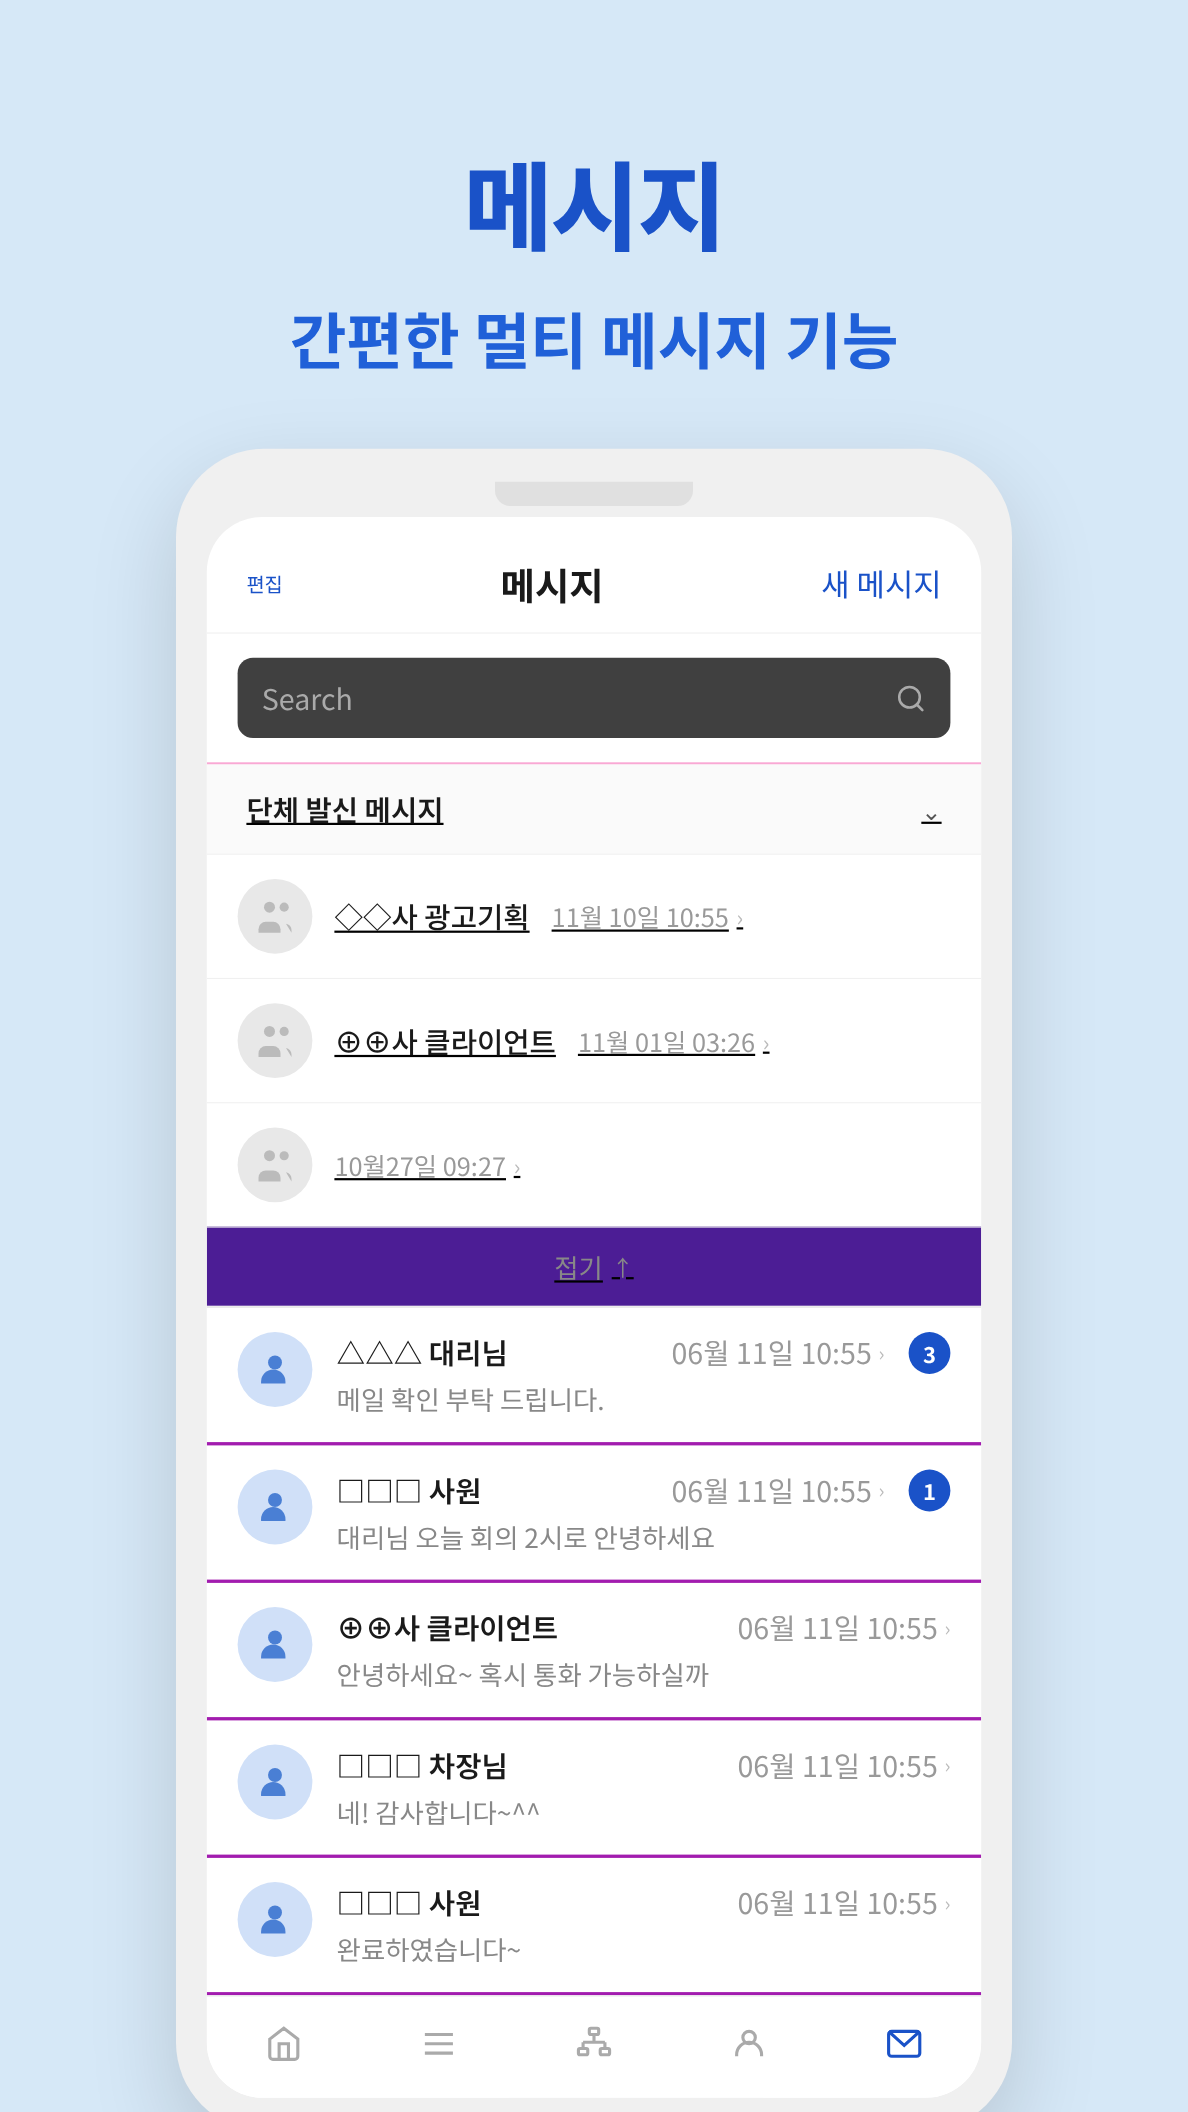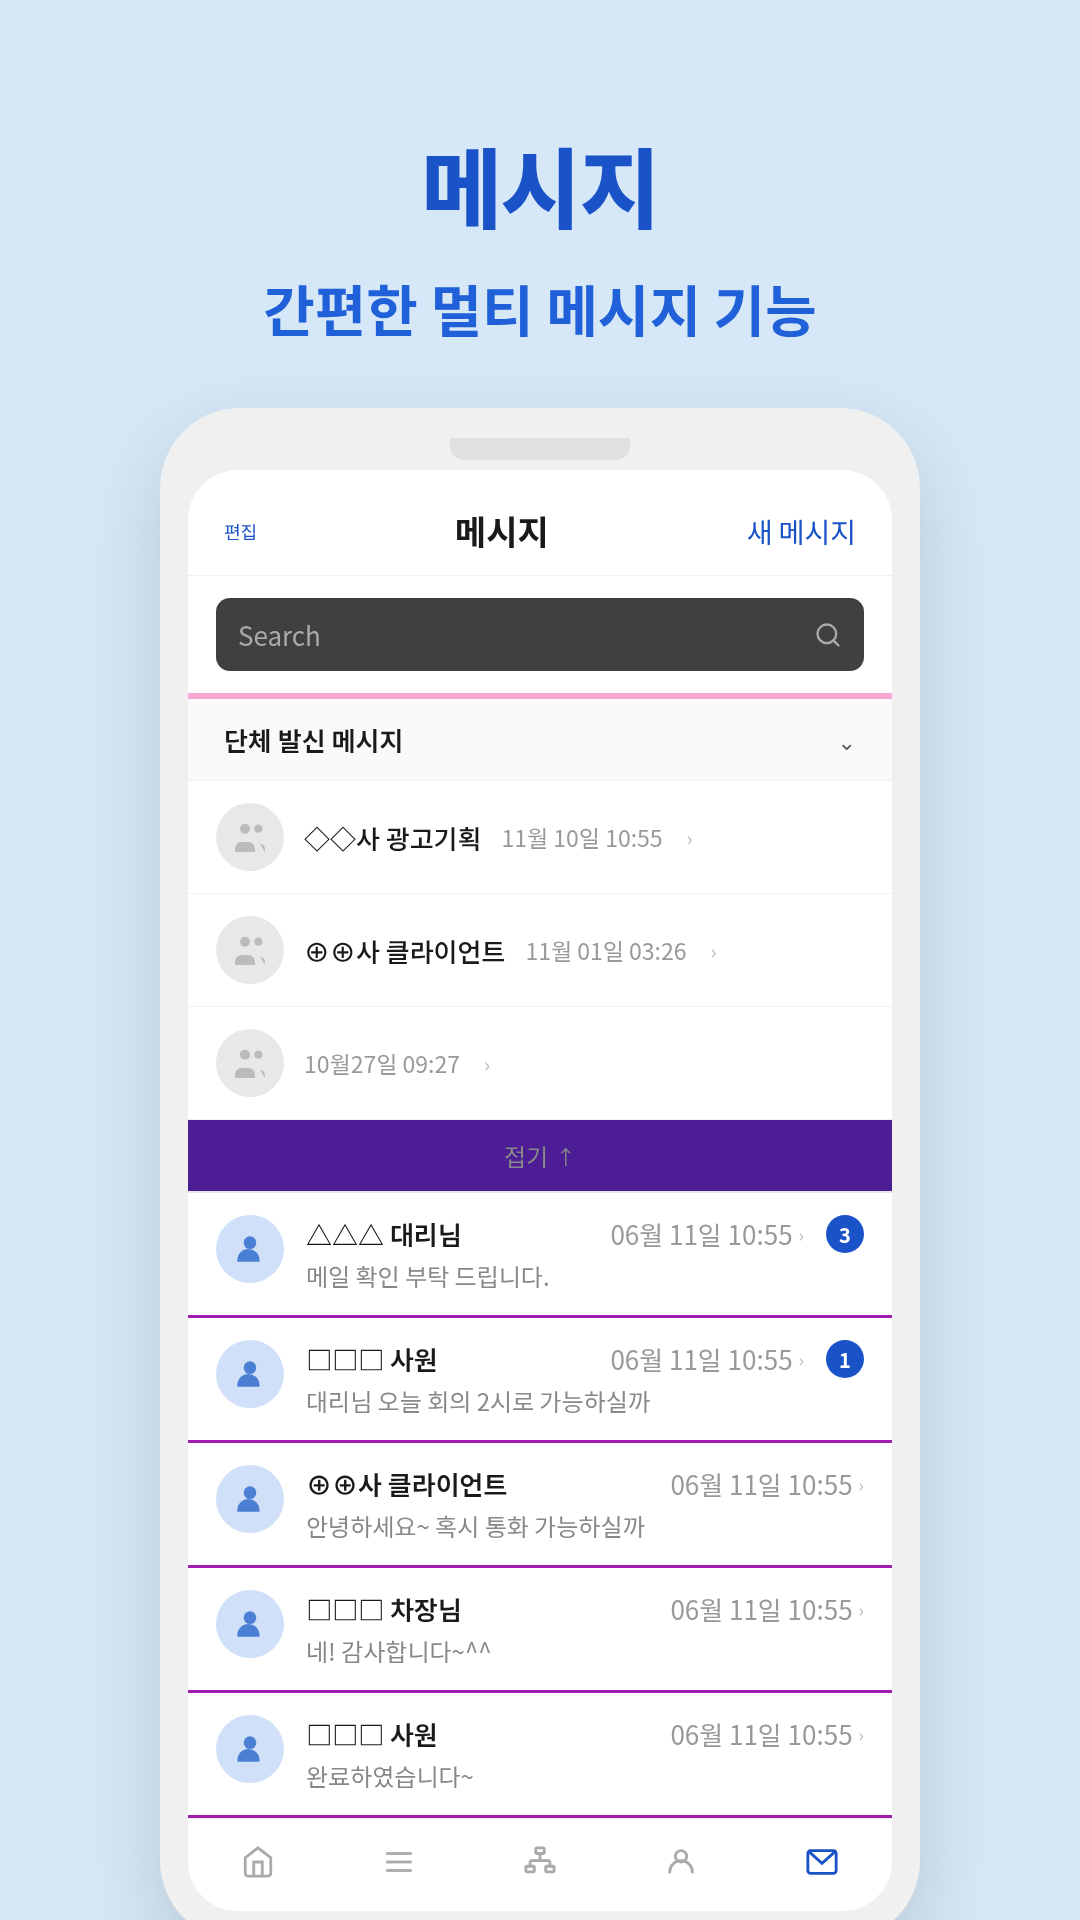--- a/index.html
+++ b/index.html
@@ -110,22 +110,23 @@
 
     .search-icon-svg {
       width: 28px;
       height: 28px;
       color: #aaaaaa;
     }
 
     
     .group-section {
       margin: 0 0 0 0;
-      border-top: 6px solid #f9a8d4;
+      border-top: 2px solid #f9a8d4;
       border-bottom: 1px solid #e8e8e8;
+      text-decoration: underline;
     }
 
     .group-header {
       display: flex;
       align-items: center;
       justify-content: space-between;
       padding: 22px 36px;
       background: #fafafa;
     }
 
@@ -169,21 +170,21 @@
       font-size: 26px;
       font-weight: 500;
       color: #1a1a1a;
     }
 
     .group-item-time {
       font-size: 23px;
       color: #999;
       display: flex;
       align-items: center;
-      gap: 24px;
+      gap: 7px;
     }
 
     .chevron-right {
       font-size: 20px;
       color: #bbb;
     }
 
     
     .collapse-row {
       display: flex;
@@ -422,21 +423,21 @@
               </svg>
           </div>
           <div class="msg-content">
             <div class="msg-top-row">
               <span class="msg-name">□□□ 사원</span>
               <div class="msg-time-row">
                 <span class="msg-time">06월 11일 10:55</span>
                 <span class="msg-chevron">›</span>
               </div>
             </div>
-            <div class="msg-preview">대리님 오늘 회의 2시로 가능하실까</div>
+            <div class="msg-preview">대리님 오늘 회의 2시로 안녕하세요</div>
           </div>
           <div class="badge">1</div>
         </div>
 
         <div class="message-item">
           <div class="msg-avatar">
             <svg viewBox="0 0 24 24" fill="#4a7fd4">
                 <circle cx="12" cy="8" r="4"></circle>
                 <path d="M4 20v-1a7 7 0 0114 0v1"></path>
               </svg>

